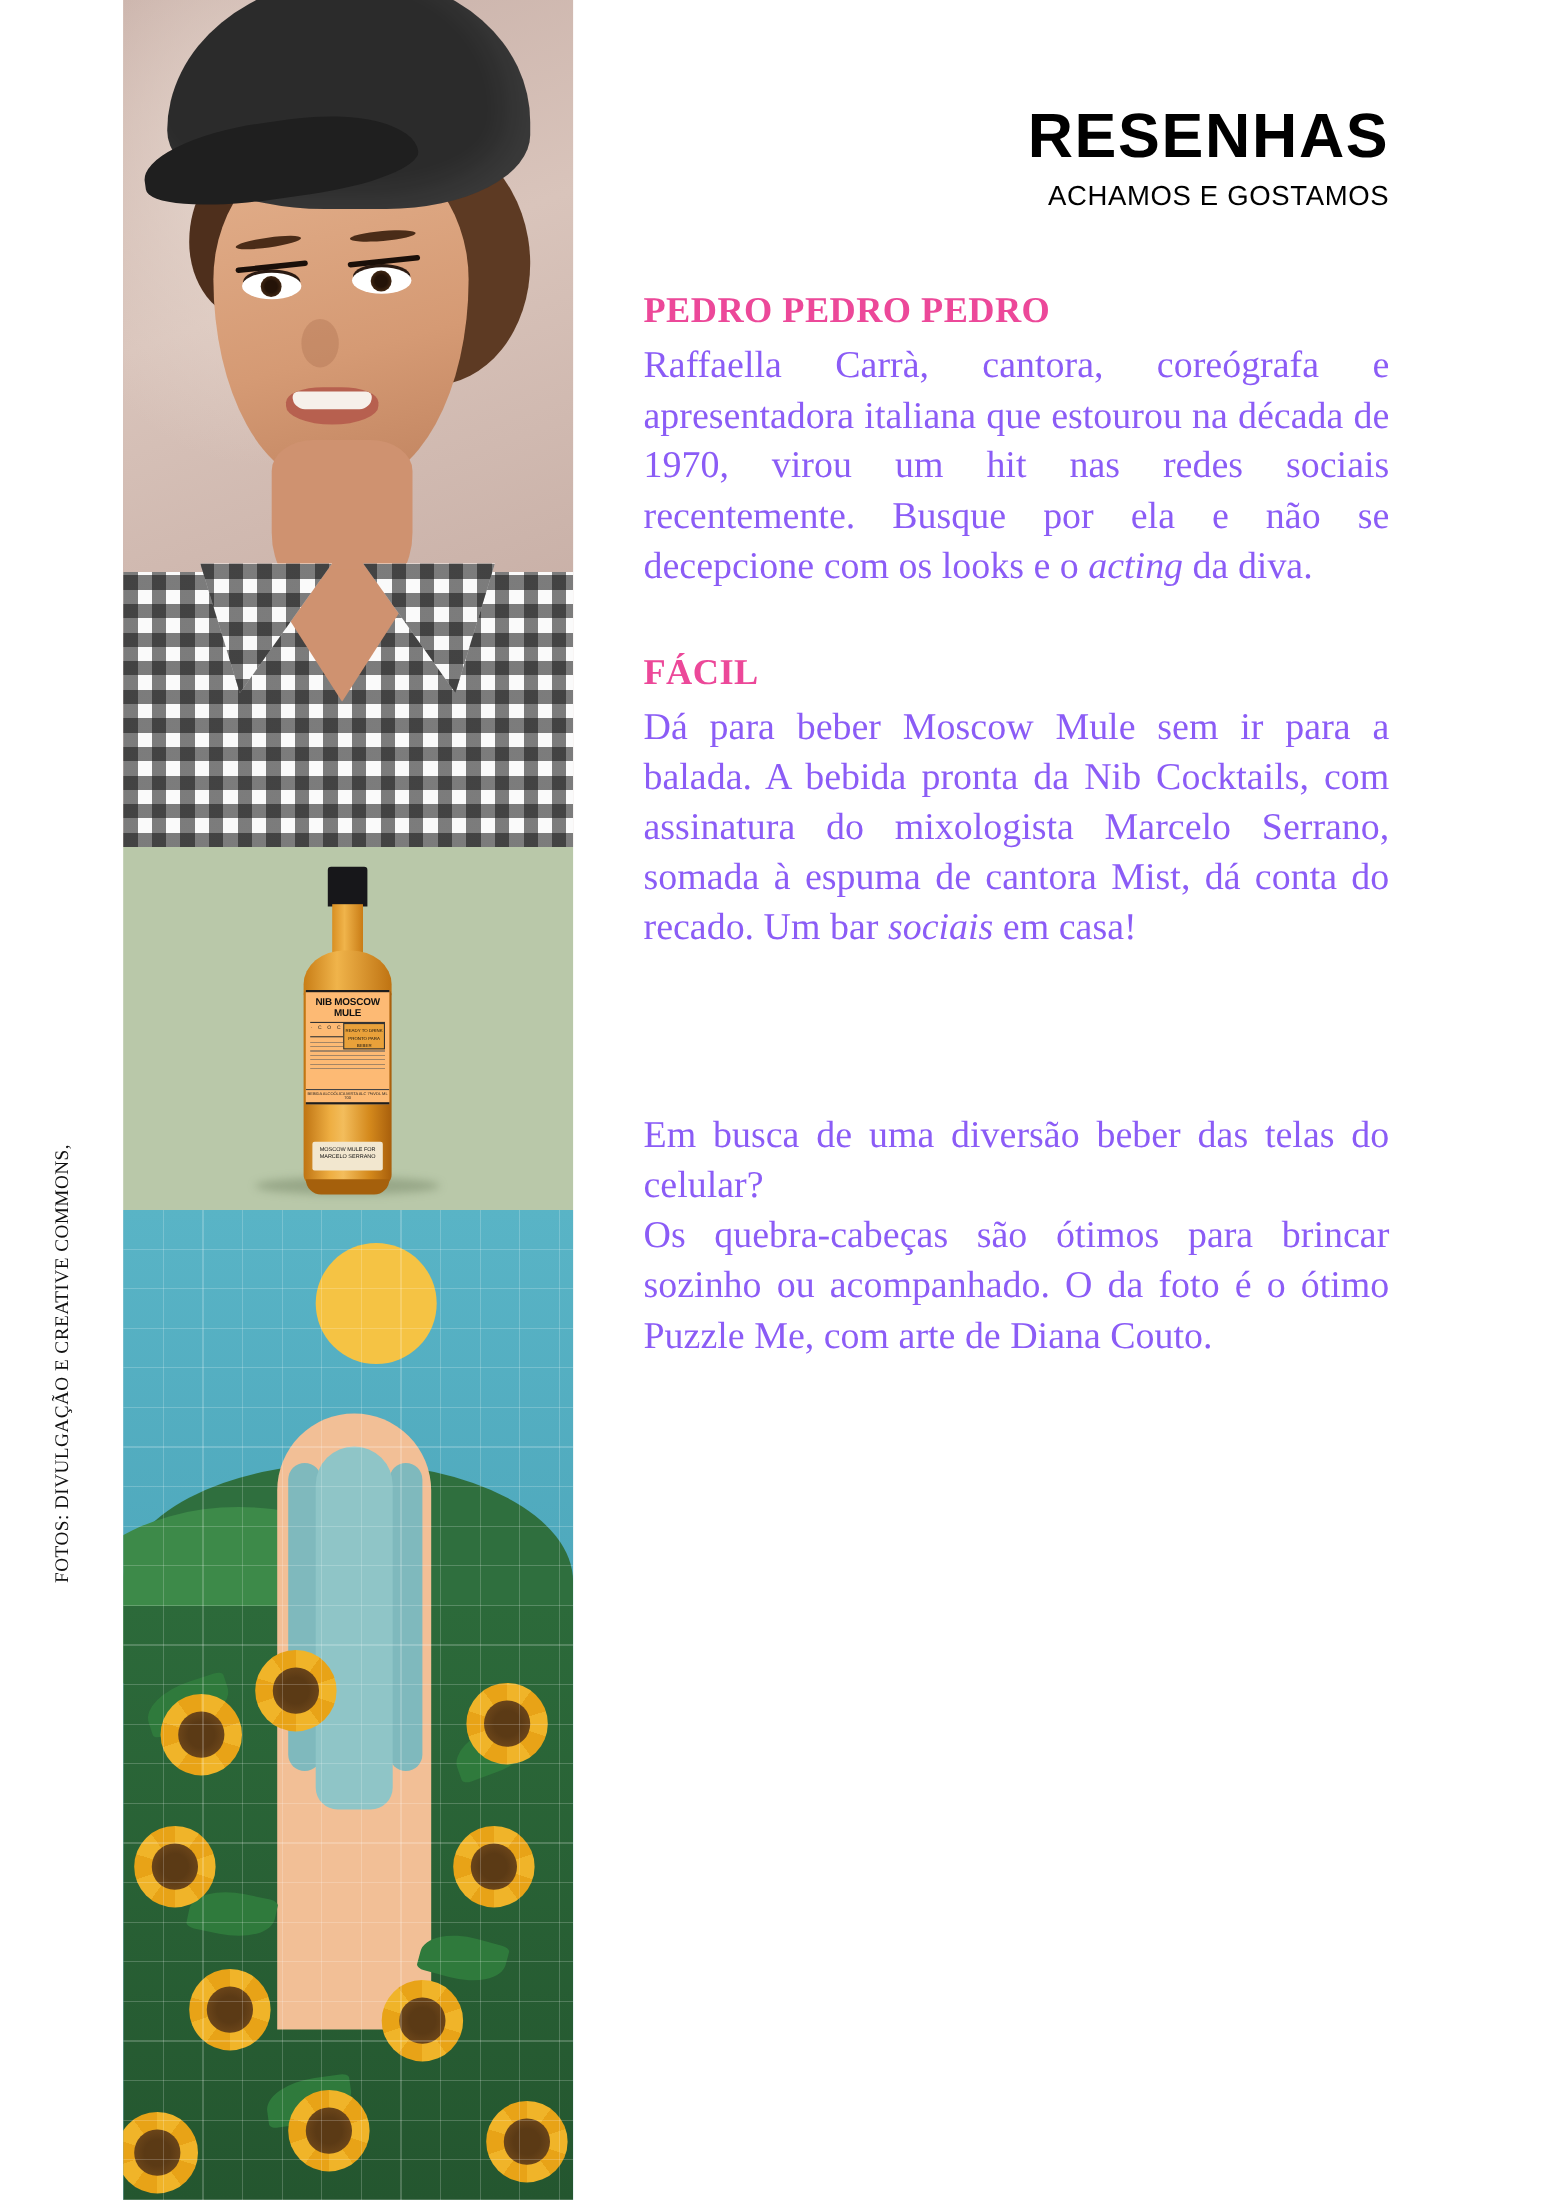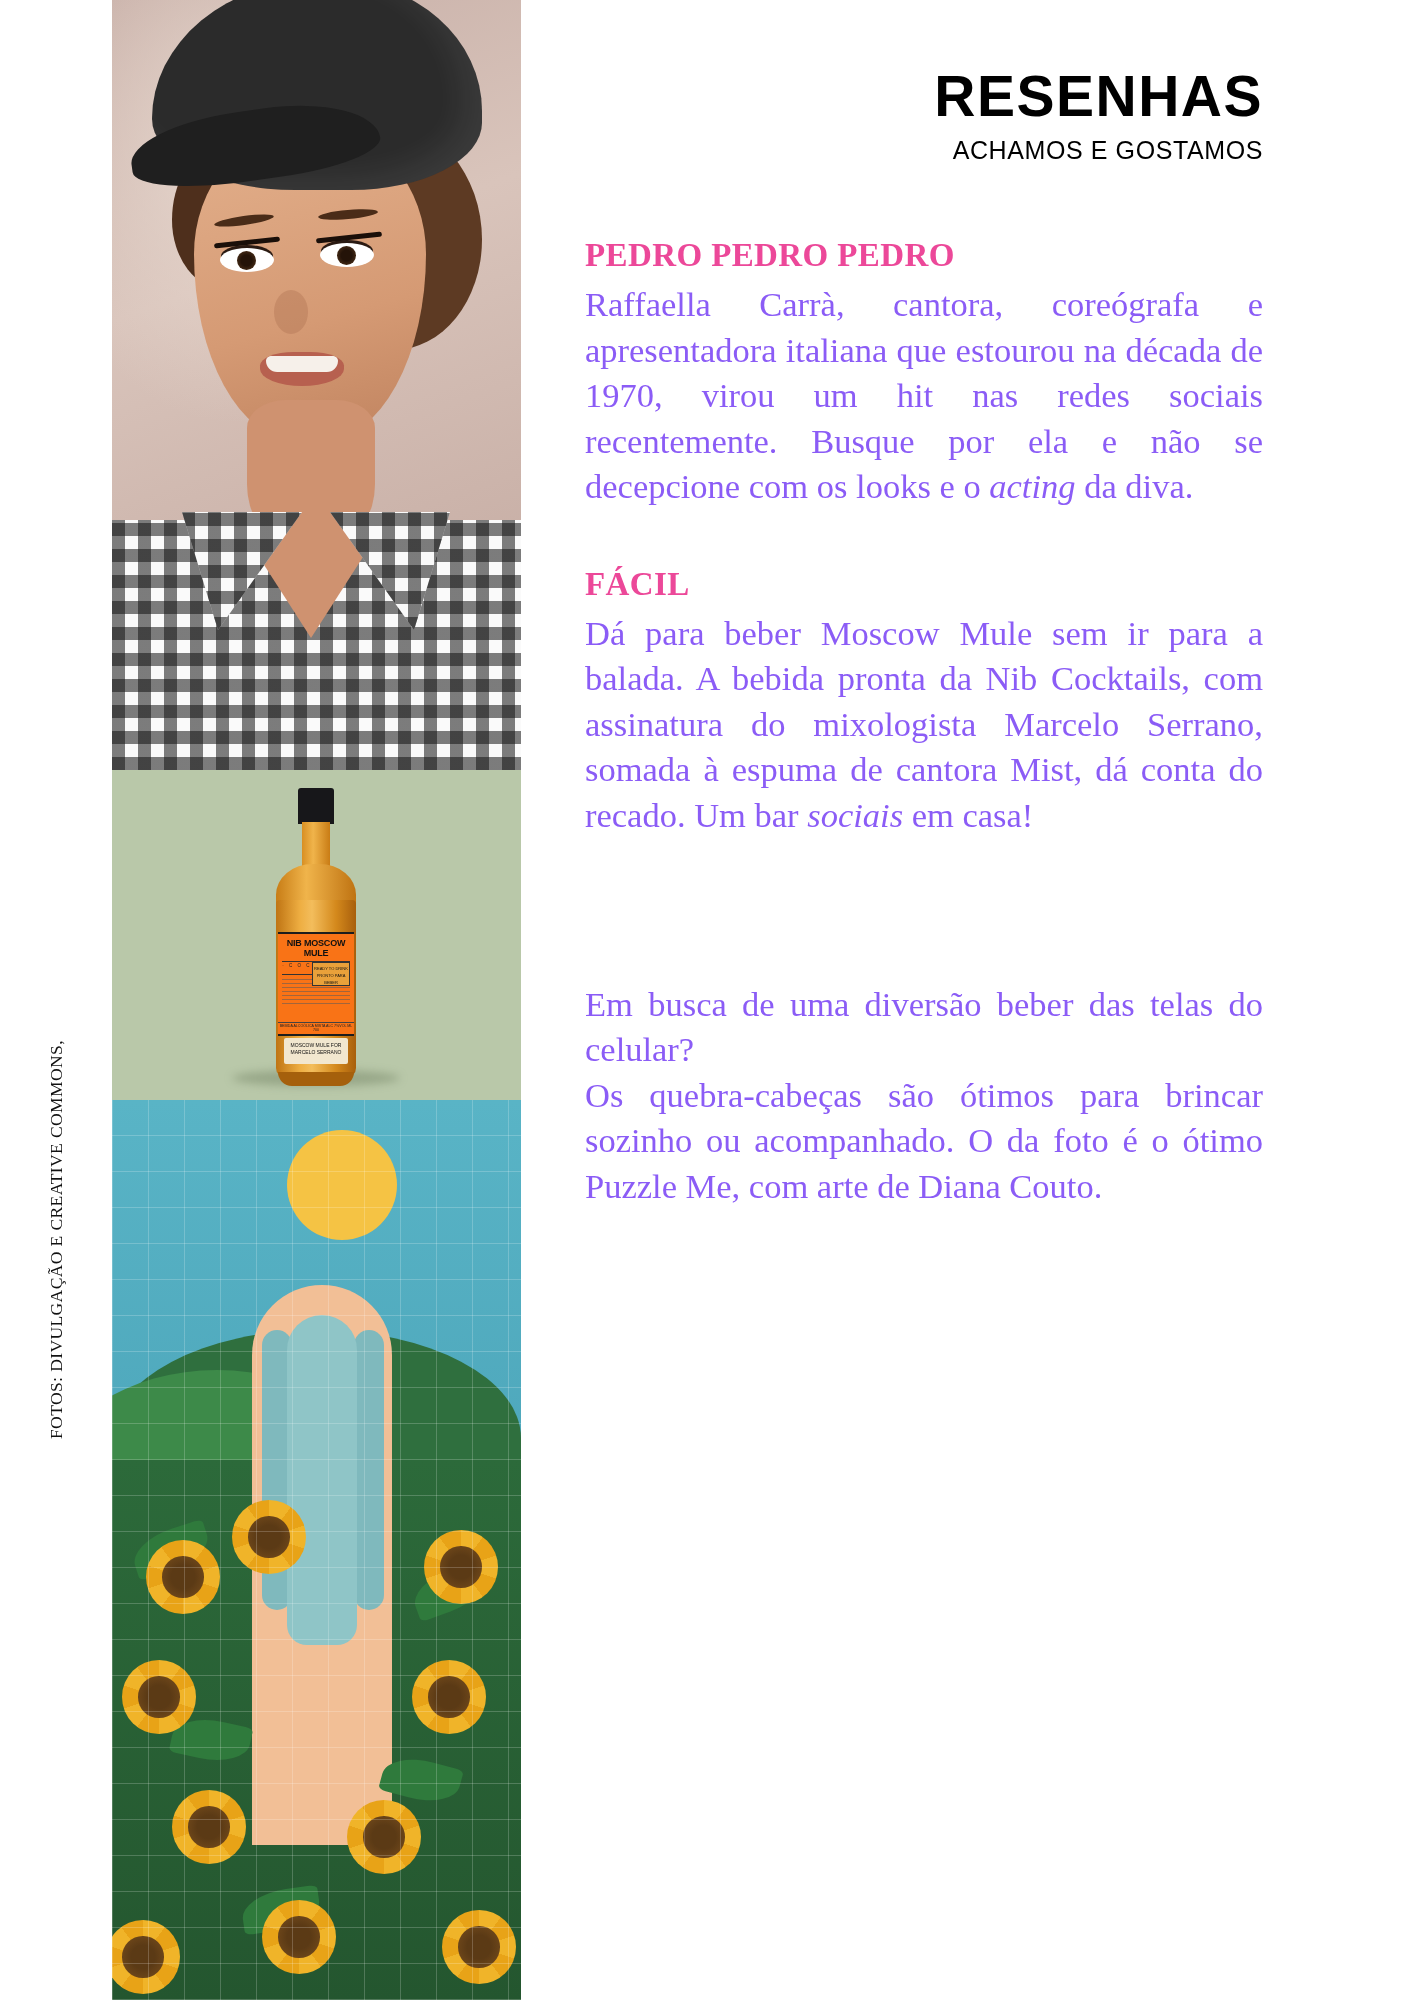--- a/index.html
+++ b/index.html
@@ -198,23 +198,23 @@
     background: linear-gradient(90deg,#c87d16,#f0b44b 38%,#bf7312);
     border-radius: 46% 46% 10% 10% / 70% 70% 10% 10%;
   }
   .bt-body {
     position: absolute; left: 10px; top: 112px;
     width: 80px; height: 178px;
     background: linear-gradient(90deg,#bf7413 0%, #eeae42 30%, #f3bd5c 45%, #d4891c 75%, #a85f0c 100%);
     border-radius: 4px 4px 10px 10px;
   }
   .bt-label {
-    position: absolute; left: 12px; top: 144px;
+    position: absolute; left: 12px; top: 112px;
     width: 76px; height: 100px;
-    background: #f97316;
+    background: #fdba74;
     border-top: 2px solid #1d1d1d;
     border-bottom: 2px solid #1d1d1d;
     font-family: "Liberation Sans", sans-serif;
     overflow: hidden;
   }
   .bt-label .l-title {
     font-size: 9px; font-weight: 700; text-align: center;
     margin-top: 4px; letter-spacing: -0.2px; color: #111;
   }
   .bt-label .l-sub {
@@ -357,21 +357,21 @@
 
   
   .content {
     position: absolute;
     left: 585px;
     top: 0;
     width: 678px;
   }
   .masthead {
     text-align: right;
-    padding-top: 68px;
+    padding-top: 96px;
   }
   .masthead .title {
     font-family: "Liberation Sans", sans-serif;
     font-weight: 700;
     font-size: 57px;
     letter-spacing: 1.5px;
     color: #000;
     line-height: 1;
   }
   .masthead .subtitle {

